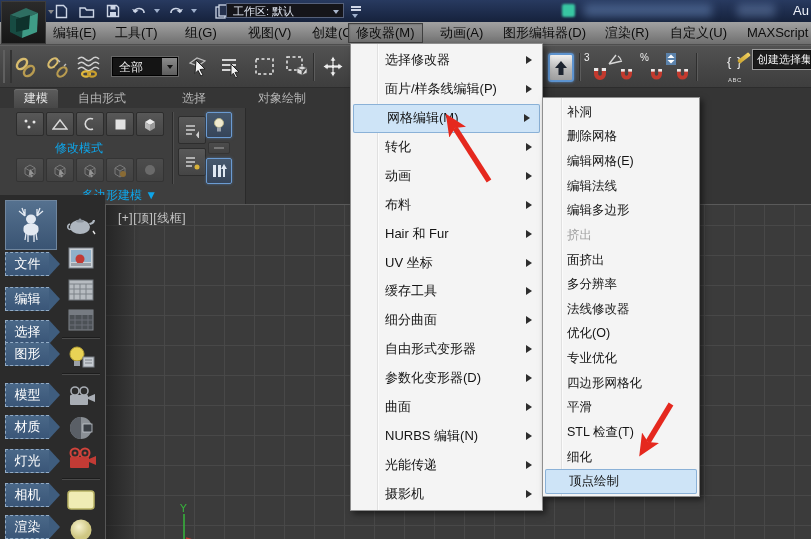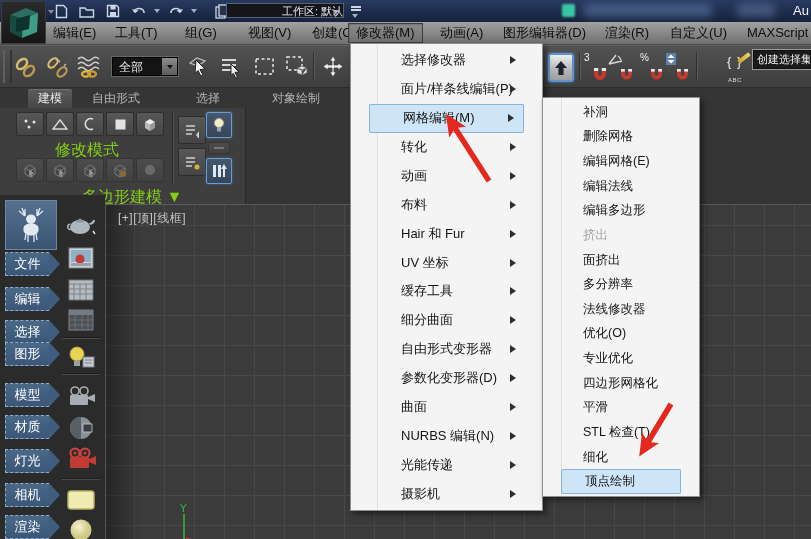--- a/index.html
+++ b/index.html
@@ -4,21 +4,21 @@
 <style>
   html,body{margin:0;padding:0;}
   body{
     width:811px;height:539px;position:relative;overflow:hidden;
     background:#343434;
     font-family:"Liberation Sans","DejaVu Sans",sans-serif;
     -webkit-font-smoothing:antialiased;
   }
   
   .titlebar{position:absolute;left:0;top:0;width:811px;height:22px;
-    background:linear-gradient(180deg,#283a60 0%,#1b2947 70%,#16223c 100%);text-align:right;}
+    background:linear-gradient(180deg,#283a60 0%,#1b2947 70%,#16223c 100%);}
   .qa-icons{position:absolute;left:50px;top:2px;height:18px;display:flex;align-items:center;}
   .qa-btn{width:22px;height:18px;display:flex;align-items:center;justify-content:center;margin-right:4px;}
   .qa-btn svg{display:block;}
   .qa-caret{width:7px;height:18px;display:flex;align-items:center;margin-right:4px;}
   .caret-down{width:0;height:0;border-left:3px solid transparent;border-right:3px solid transparent;border-top:4px solid #9fb0cc;}
   .workspace{position:absolute;left:226px;top:3px;width:118px;height:15px;background:#15151a;
     border:1px solid #5a6activities170;border:1px solid #55607a;color:#dfe5f0;font-size:11px;line-height:15px;
     padding-left:6px;box-sizing:border-box;}
   .workspace .caret-down{position:absolute;right:4px;top:6px;border-top-color:#aab6cc;}
   .more-btn{position:absolute;left:349px;top:4px;width:16px;height:14px;}
@@ -68,33 +68,33 @@
   .snap svg{position:absolute;right:0;bottom:0;}
   .braces-ico{position:absolute;left:727px;top:8px;width:24px;height:27px;color:#eee;font-size:13px;}
   .braces-ico .br{position:absolute;left:0;top:0;letter-spacing:1px;}
   .braces-ico .abc{position:absolute;left:1px;bottom:-2px;font-size:6px;color:#ddd;letter-spacing:.5px;}
   .braces-ico .pencil{position:absolute;left:10px;top:2px;width:14px;height:4px;background:linear-gradient(90deg,#caa22c,#f2d264);transform:rotate(-38deg);border-radius:1px;}
   .selset-field{position:absolute;left:753px;top:50px;width:58px;height:19px;background:#1a1a1a;
     border:1px solid #111;box-shadow:0 0 0 1px #9a9a9a;color:#f2f2f2;font-size:11px;line-height:17px;
     padding-left:3px;box-sizing:border-box;white-space:nowrap;overflow:hidden;z-index:3;}
   
   .ribbon{position:absolute;left:0;top:88px;width:811px;height:117px;background:#353535;border-bottom:1px solid #272727;box-sizing:border-box;}
-  .rtabs{position:absolute;left:0;top:0;width:653px;height:20px;margin-left:14px;}
+  .rtabs{position:absolute;left:0;top:0;width:653px;height:20px;}
   .rtabs ul{margin:0;padding:0;list-style:none;position:relative;height:20px;}
   .rtabs li{position:absolute;top:1px;height:19px;line-height:19px;font-size:12px;color:#b4b4b4;padding:0 10px;}
   .rtabs li:nth-child(1){left:14px}.rtabs li:nth-child(2){left:68px}
   .rtabs li:nth-child(3){left:172px}.rtabs li:nth-child(4){left:248px}
   .rtabs li.active{background:linear-gradient(180deg,#5c5c5c,#474747);color:#e4e4e4;border-radius:3px 3px 0 0;
     box-shadow:inset 0 1px 0 #6e6e6e;}
   .rpanel{position:absolute;left:0;top:20px;width:246px;height:96px;background:#3e3e3e;border-right:1px solid #2a2a2a;box-sizing:border-box;}
   .rbtn{position:absolute;width:28px;height:24px;background:linear-gradient(180deg,#585858,#454545);
     border:1px solid #2d2d2d;border-radius:2px;box-sizing:border-box;display:flex;align-items:center;justify-content:center;}
   .rbtn.dim{opacity:.55;}
   .rbtn.blue{border:1px solid #6b9bd2;background:linear-gradient(180deg,#45586e,#36455a);box-shadow:0 0 3px rgba(90,150,220,.5);}
-  .rlabel{position:absolute;color:#84cc16;font-size:16px;white-space:nowrap;}
+  .rlabel{position:absolute;color:#0ea5e9;font-size:12px;white-space:nowrap;}
   .rsep{position:absolute;left:172px;top:4px;width:1px;height:72px;background:#2b2b2b;box-shadow:1px 0 0 #4f4f4f;}
   .ii-up{position:relative;width:14px;height:14px;}
   .ii-up i{position:absolute;top:1px;width:3px;height:12px;background:#dfe8f2;}
   .ii-up i.b1{left:1px}.ii-up i.b2{left:6px}
   .ii-up .ar{position:absolute;right:-1px;top:0;width:0;height:0;border-left:3px solid transparent;border-right:3px solid transparent;border-bottom:5px solid #dfe8f2;}
   .ii-up .st{position:absolute;right:1px;top:4px;width:2px;height:9px;background:#dfe8f2;}
   
   .sidebar-bg{position:absolute;left:0;top:195px;width:105px;height:344px;background:#2b2b2b;}
   .deer{position:absolute;left:5px;top:200px;width:52px;height:50px;background:linear-gradient(180deg,#55718f,#3a5473);
     border:1px solid #70869e;box-sizing:border-box;display:flex;align-items:center;justify-content:center;}
@@ -117,21 +117,21 @@
     background-color:#3b3b3b;
     background-image:linear-gradient(#484848 1px,transparent 1px),linear-gradient(90deg,#484848 1px,transparent 1px);
     background-size:30px 30px;background-position:28px 20px;
     border-top:1px solid #5a5a5a;border-left:1px solid #565656;box-sizing:border-box;}
   .vp-shadow{position:absolute;left:0;top:0;width:34px;height:100%;
     background:linear-gradient(90deg,rgba(20,20,20,.55),rgba(20,20,20,0));}
   .vp-label{position:absolute;left:12px;top:5px;color:#c6c6c6;font-size:12px;letter-spacing:.5px;}
   .gizmo{position:absolute;left:58px;top:295px;}
   
   .menu{position:absolute;background:#f4f4f4;border:1px solid #8f8f8f;
-    box-shadow:3px 3px 6px rgba(0,0,0,.5);box-sizing:border-box;z-index:20;padding:2px 16px;}
+    box-shadow:3px 3px 6px rgba(0,0,0,.5);box-sizing:border-box;z-index:20;padding:2px 0;}
   .menu::before{content:"";position:absolute;left:26px;top:0;bottom:0;width:1px;background:#e0e0e0;box-shadow:1px 0 0 #fbfbfb;}
   .menu ul{margin:0;padding:0;list-style:none;height:100%;display:flex;flex-direction:column;}
   .menu li{position:relative;flex:1;display:flex;align-items:center;color:#141414;box-sizing:border-box;}
   .dropdown{left:350px;top:43px;width:193px;height:468px;}
   .dropdown li{font-size:13px;padding-left:34px;}
   .dropdown li.has-sub::after{content:"";position:absolute;right:10px;top:50%;transform:translateY(-50%);
     width:0;height:0;border-left:6px solid #2d2d2d;border-top:4px solid transparent;border-bottom:4px solid transparent;}
   .submenu{left:542px;top:97px;width:158px;height:400px;z-index:21;}
   .submenu::before{left:18px;}
   .submenu li{font-size:12.5px;padding-left:24px;}

